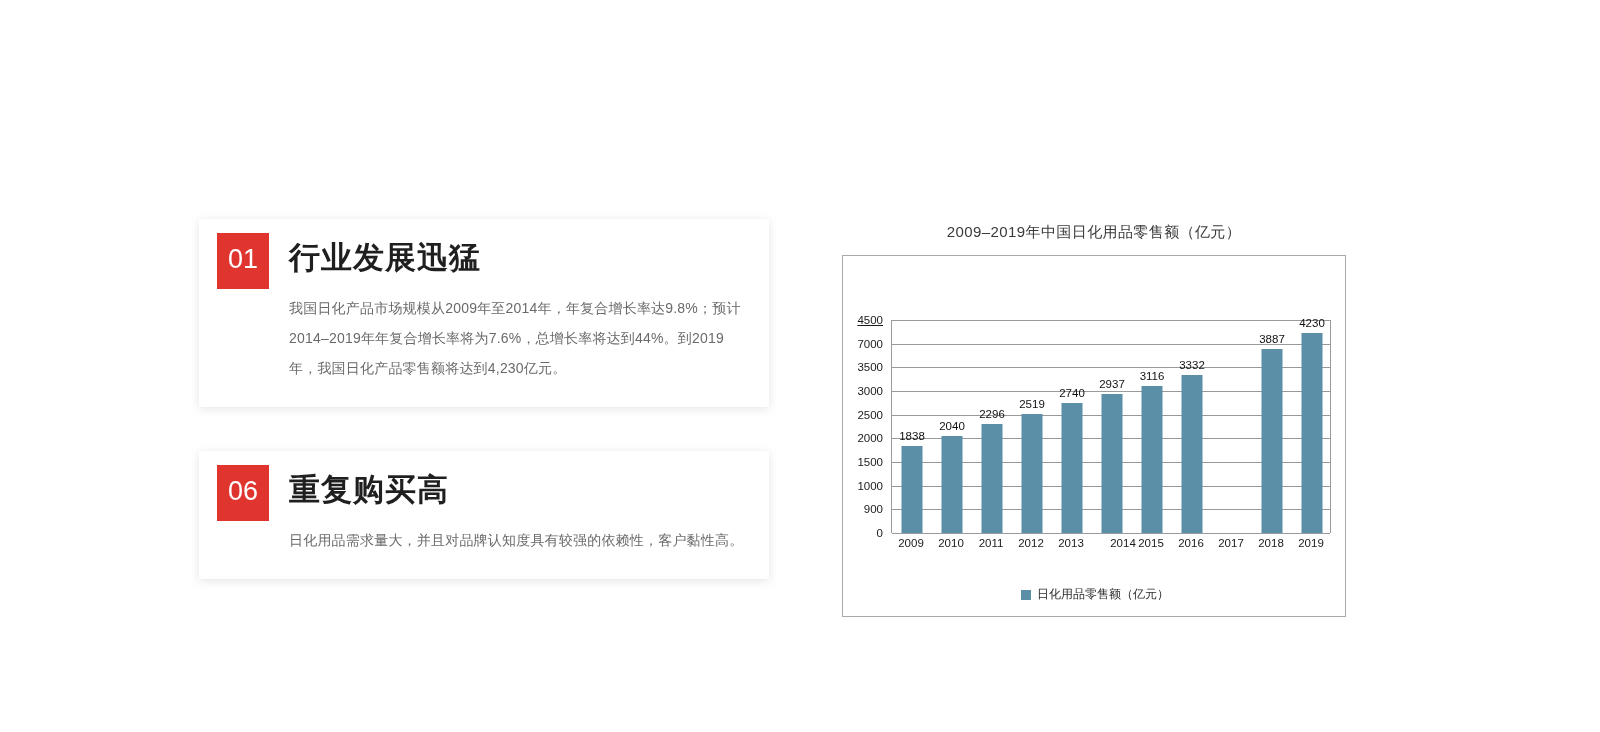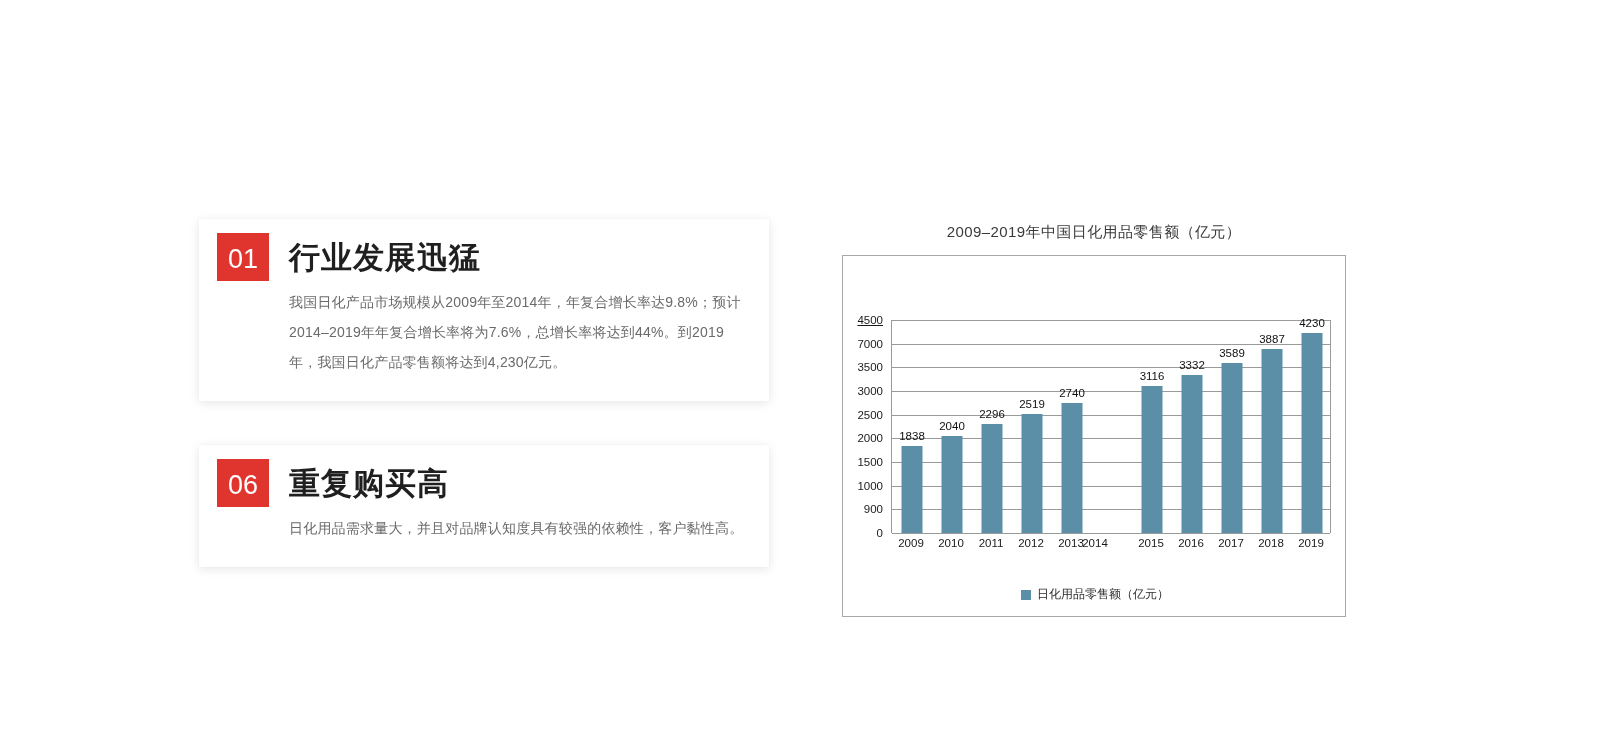--- a/index.html
+++ b/index.html
@@ -72,21 +72,21 @@
   }
   .card + .card { margin-top: 44px; }
 
   .card-head {
     display: flex;
     align-items: flex-start;
   }
   .badge {
     flex: 0 0 auto;
     width: 52px;
-    height: 48px;
+    height: 56px;
     background: #e0342f;
     color: #ffffff;
     font-size: 27px;
     font-weight: 300;
     line-height: 52px;
     text-align: center;
     letter-spacing: 0px;
   }
   .card-heading {
     margin-left: 20px;
@@ -295,50 +295,50 @@
             <div class="bar-value" style="top: 88.3227px;">2296</div>
           </div>
           <div class="bar-slot" style="left: 120px; width: 40px;">
             <div class="bar" style="height: 119.233px; background: rgb(91, 143, 168);"></div>
             <div class="bar-value" style="top: 77.7673px;">2519</div>
           </div>
           <div class="bar-slot" style="left: 160px; width: 40px;">
             <div class="bar" style="height: 129.693px; background: rgb(91, 143, 168);"></div>
             <div class="bar-value" style="top: 67.3067px;">2740</div>
           </div>
+          <div class="bar-slot" style="left: 200px; width: 40px;">
+            <div class="bar" style="height: 139.018px; background: rgb(91, 143, 168);"></div>
+            <div class="bar-value" style="top: 57.982px;">2937</div>
+          </div>
           <div class="bar-slot" style="left: 240px; width: 40px;">
             <div class="bar" style="height: 147.491px; background: rgb(91, 143, 168);"></div>
             <div class="bar-value" style="top: 49.5093px;">3116</div>
           </div>
           <div class="bar-slot" style="left: 280px; width: 40px;">
             <div class="bar" style="height: 157.715px; background: rgb(91, 143, 168);"></div>
             <div class="bar-value" style="top: 39.2853px;">3332</div>
-          </div>
-          <div class="bar-slot" style="left: 320px; width: 40px;">
-            <div class="bar" style="height: 169.879px; background: rgb(91, 143, 168);"></div>
-            <div class="bar-value" style="top: 27.1207px;">3589</div>
           </div>
           <div class="bar-slot" style="left: 360px; width: 40px;">
             <div class="bar" style="height: 183.985px; background: rgb(91, 143, 168);"></div>
             <div class="bar-value" style="top: 13.0153px;">3887</div>
           </div>
           <div class="bar-slot" style="left: 400px; width: 40px;">
             <div class="bar" style="height: 200.22px; background: rgb(91, 143, 168);"></div>
             <div class="bar-value" style="top: -3.22px;">4230</div>
           </div>
         </div>
     </div>
 
     <div class="xlabels" id="x-axis-labels">
         <div class="xlabel" style="left: 20px;">2009</div>
         <div class="xlabel" style="left: 60px;">2010</div>
         <div class="xlabel" style="left: 100px;">2011</div>
         <div class="xlabel" style="left: 140px;">2012</div>
         <div class="xlabel" style="left: 180px;">2013</div>
-        <div class="xlabel" style="left: 204px;">2014</div>
+        <div class="xlabel" style="left: 232px;">2014</div>
         <div class="xlabel" style="left: 260px;">2015</div>
         <div class="xlabel" style="left: 300px;">2016</div>
         <div class="xlabel" style="left: 340px;">2017</div>
         <div class="xlabel" style="left: 380px;">2018</div>
         <div class="xlabel" style="left: 420px;">2019</div>
       </div>
 
     <div class="legend">
       <span class="legend-swatch"></span>
       <span>日化用品零售额（亿元）</span>

